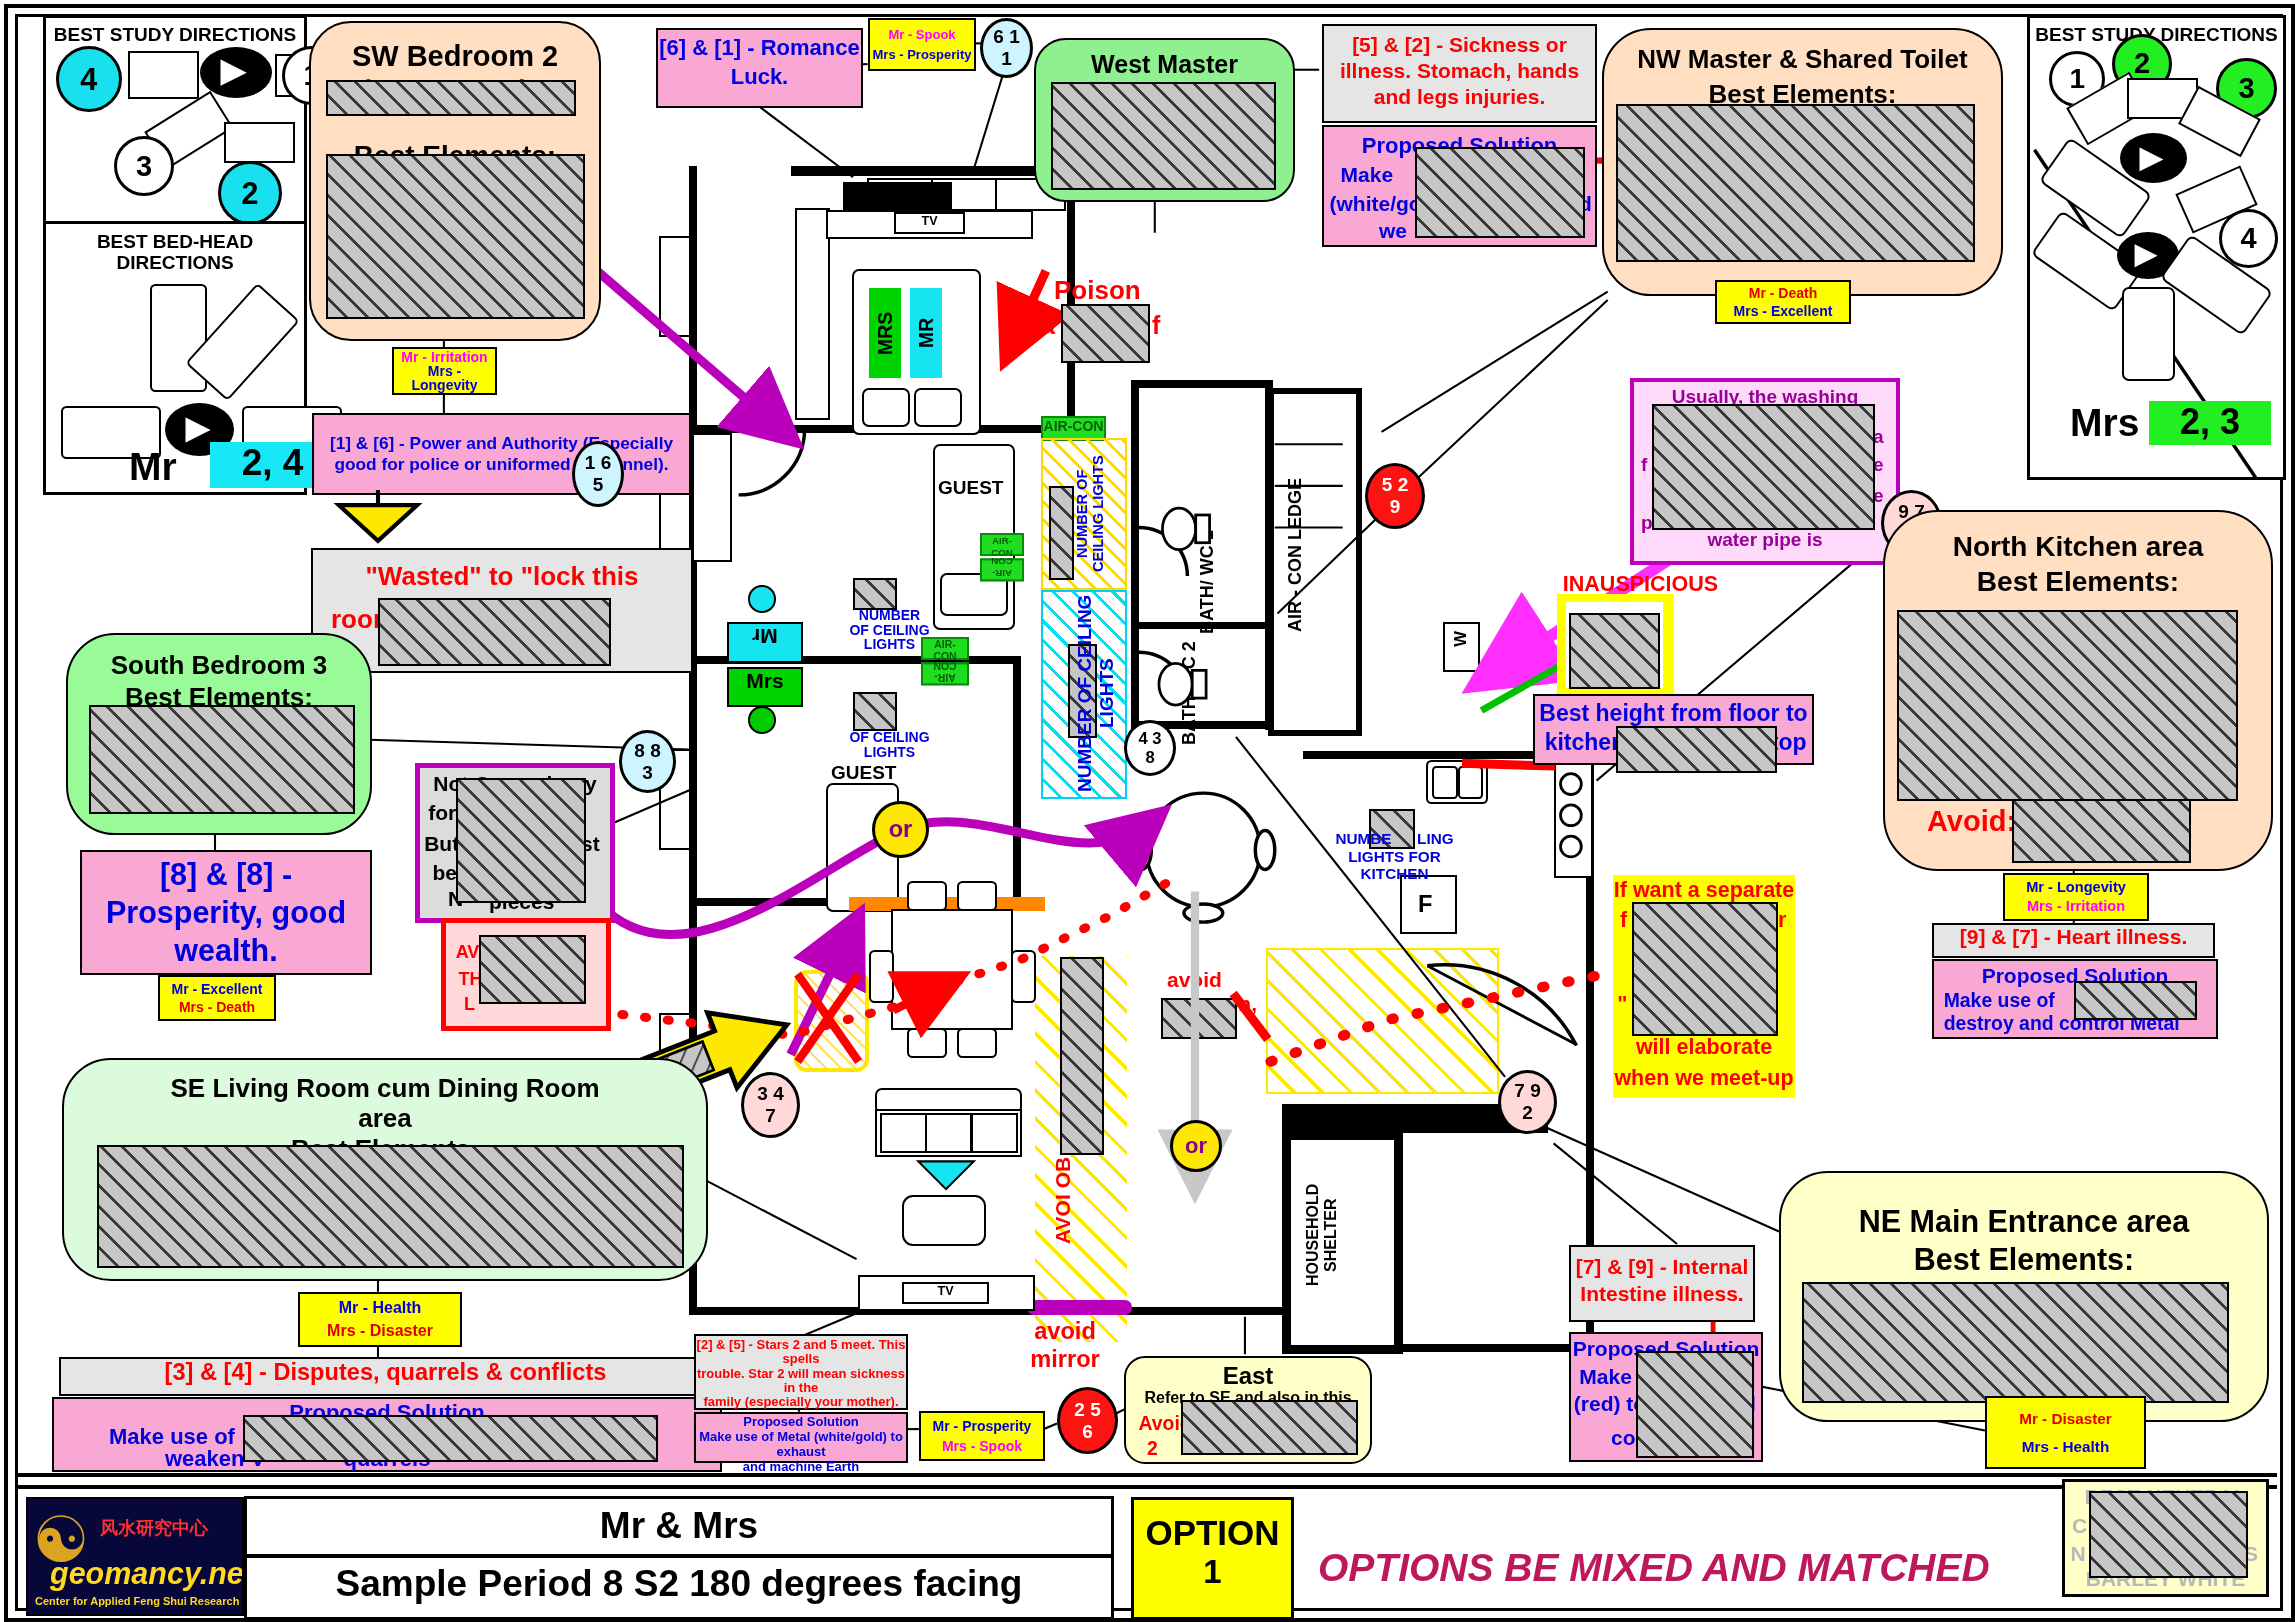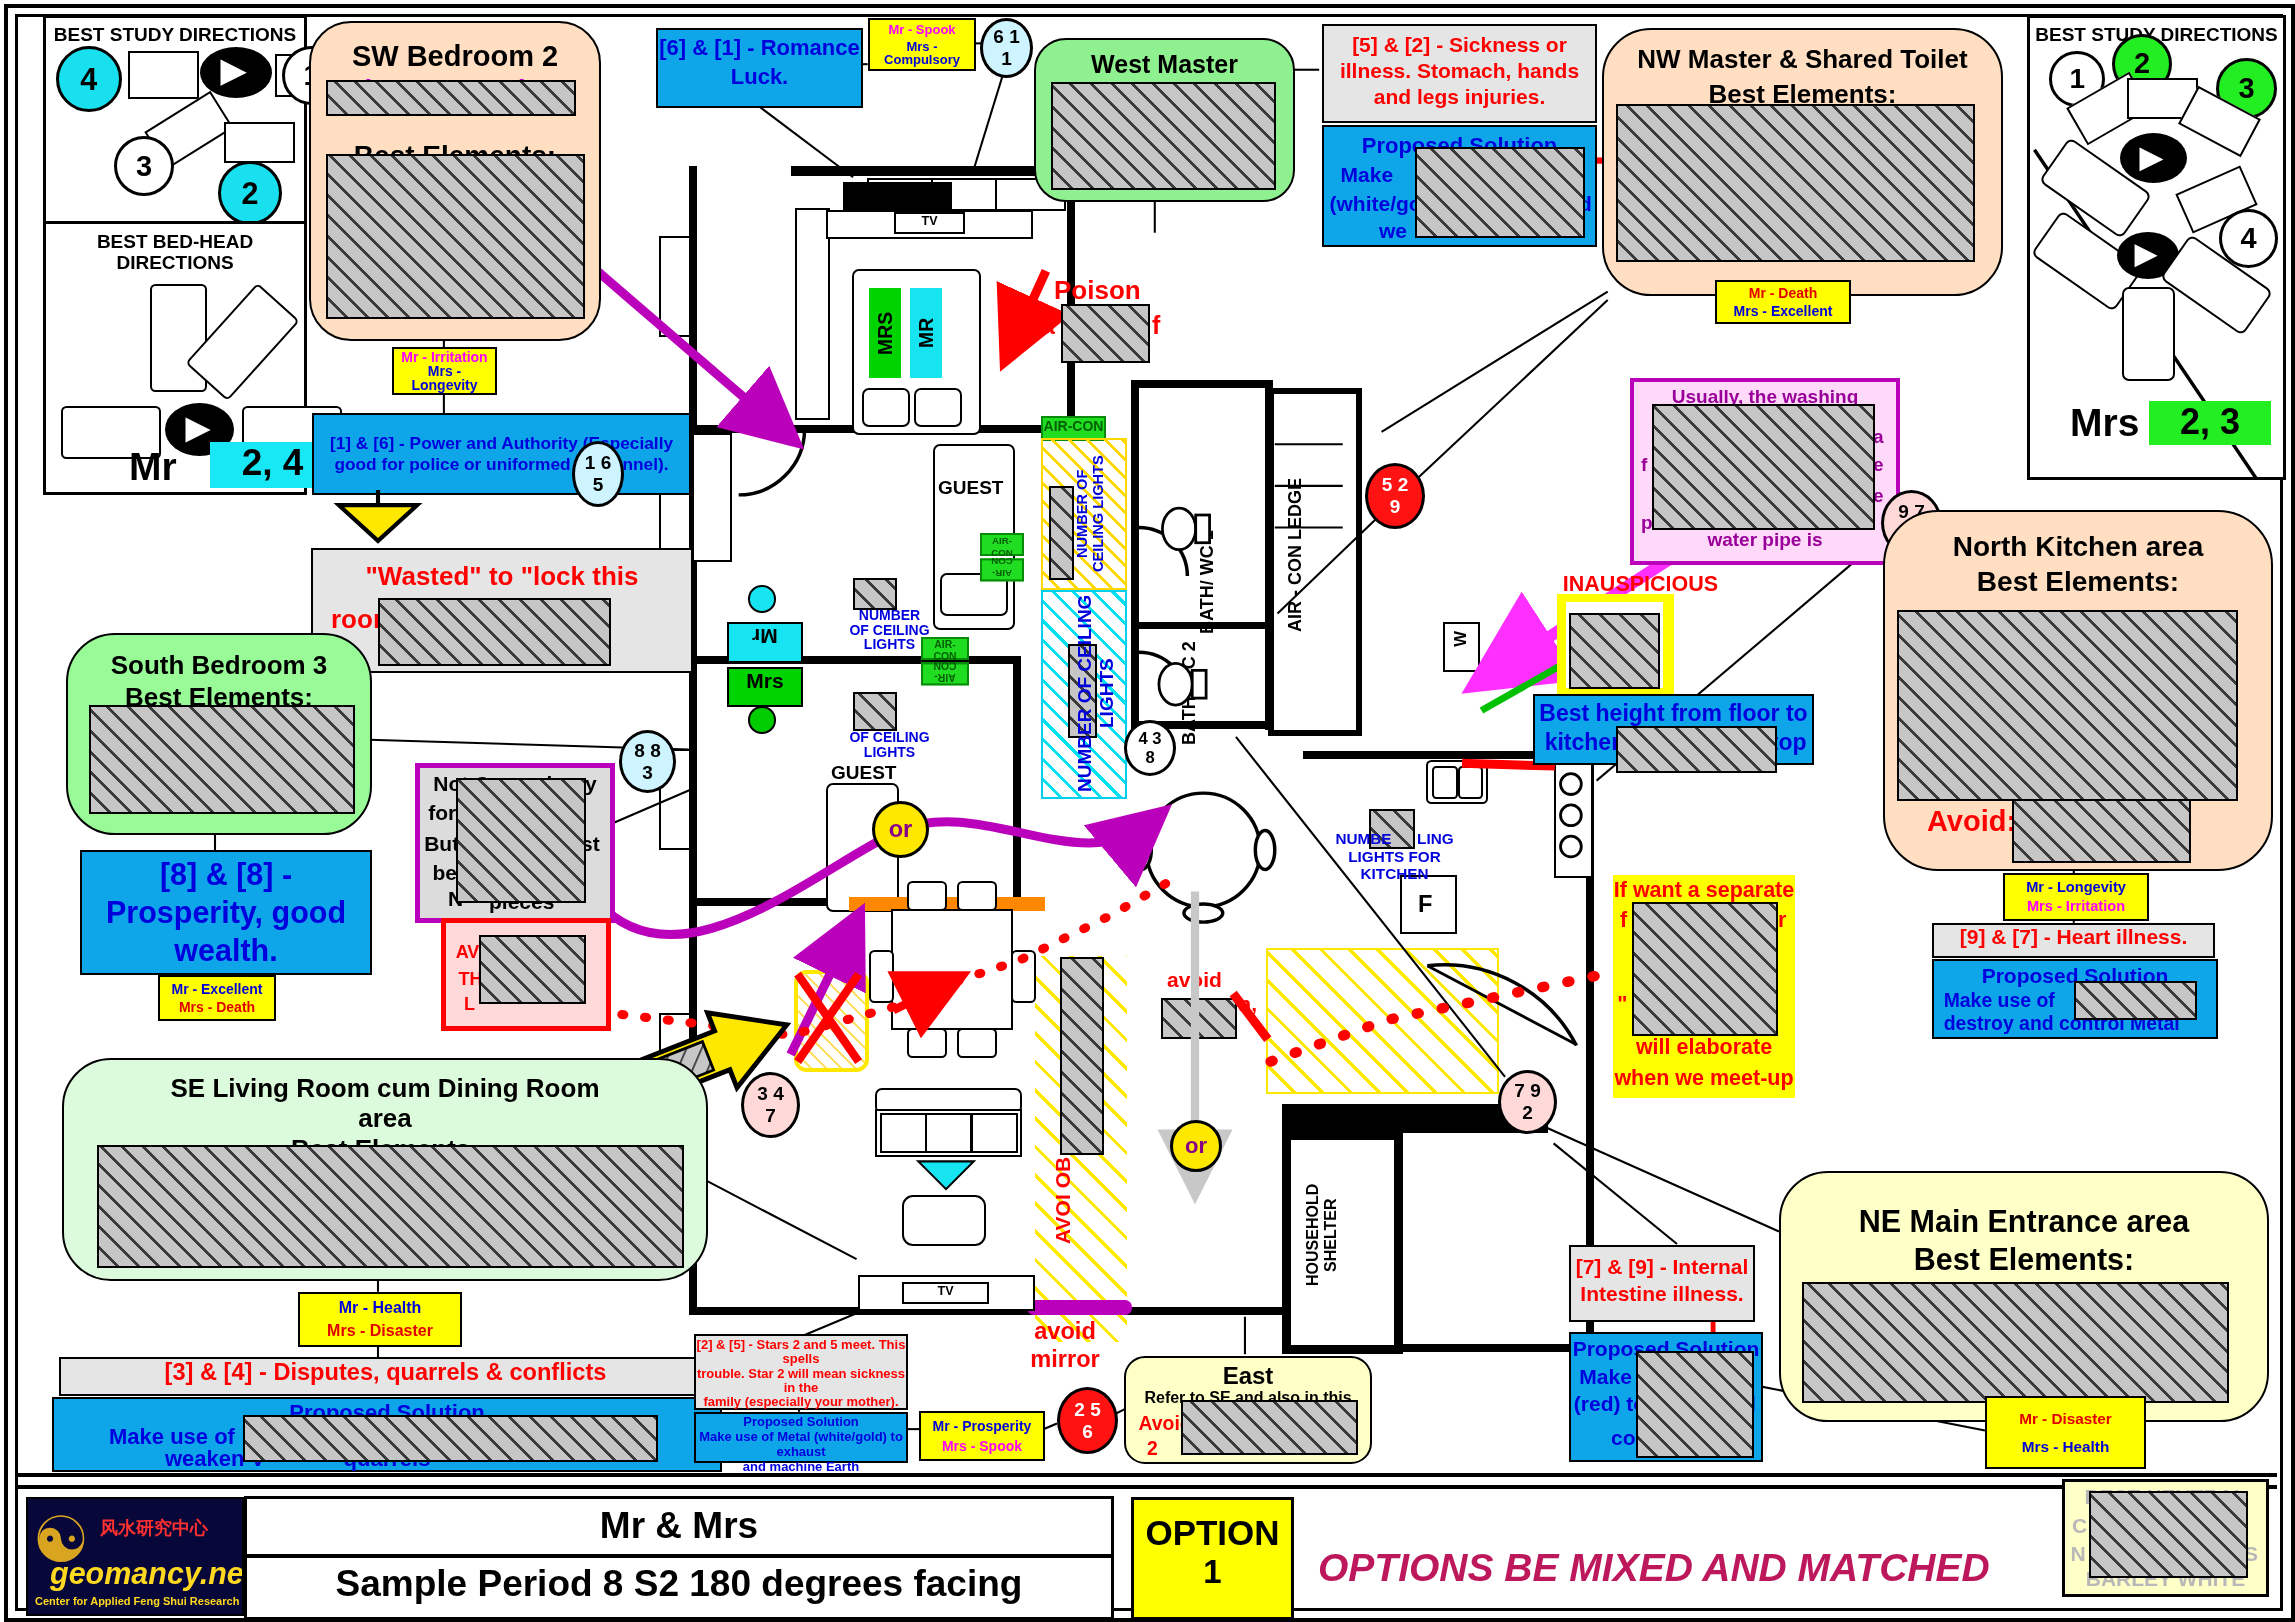--- a/index.html
+++ b/index.html
@@ -12,21 +12,21 @@
          background-image:repeating-linear-gradient(45deg,rgba(0,0,0,0) 0 11.8px,#3a3a3a 11.8px 14.6px);
          border:2.8px solid #000}
   .yhz{position:absolute;background-image:repeating-linear-gradient(45deg,rgba(0,0,0,0) 0 16.6px,#ffe800 16.6px 20px)}
   .chz{position:absolute;background-image:repeating-linear-gradient(45deg,rgba(0,0,0,0) 0 11px,#00e0f0 11px 14px);border:2.8px solid #00d0ee}
   .yhz2{position:absolute;background-image:repeating-linear-gradient(45deg,rgba(0,0,0,0) 0 9.7px,#ffd800 9.7px 12.5px);border:2.8px solid #ffd800}
   .box{position:absolute;border:2.8px solid #000}
   .round{border-radius:42px}
   .peach{background:#ffdec2}
   .green{background:#8ef08e}
   .lgreen{background:#dcfadc}
-  .cyanb{background:#0ea5e9;color:#0000dd}
+  .cyanb{background:#f9a8d4;color:#0000dd}
   .pinkb{background:#e5e5e5;color:#f00}
   .lyel{background:#ffffc8}
   .yel{background:#ffff00}
   .tag{position:absolute;background:#ffff00;border:2.8px solid #000;display:flex;flex-direction:column;
        justify-content:space-evenly;text-align:center;font-size:15.3px;line-height:1}
   .tRed{color:#e00000}.tBlue{color:#0000dd}.tMag{color:#ff00ff}
   .circ{position:absolute;border:3.5px solid #000;border-radius:50%;display:flex;flex-direction:column;
         justify-content:center;text-align:center;font-size:19px;line-height:1.15}
   .ccyan{background:#cef4ff}.cpink{background:#ffd8d8}.cred{background:#ff1212;color:#fff}.cwhite{background:#fff}
   .vrt{writing-mode:vertical-rl;transform:rotate(180deg)}
@@ -395,21 +395,21 @@
     <div class="abs" style="left:18px;top:54px;font-size:26px">room</div>
   </div>
   <div class="hatch" style="left:378px;top:598px;width:229px;height:64px"></div>
 
   <div class="box cyanb ctr" style="left:656px;top:28px;width:203px;height:72px;font-size:22px;line-height:1.3;padding-top:4.2px">
     <div>[6] &amp; [1] - Romance</div>
     <div>Luck.</div>
   </div>
   <div class="tag" style="left:868px;top:18px;width:104px;height:49px;font-size:13px">
     <span class="tMag">Mr -  Spook</span>
-    <span class="tBlue">Mrs -  Compulsory</span>
+    <span class="tBlue">Mrs -  Prosperity</span>
   </div>
   <div class="circ ccyan" style="left:980px;top:18px;width:47px;height:54px">
     <span>6 1</span>
       <span>1</span>
   </div>
 
   <div class="box round green" style="left:1034px;top:38px;width:257px;height:160px;border-radius:32px">
     <div class="abs ctr" style="left:0;top:9.7px;width:100%;font-size:25px">West Master Bedroom</div>
     <div class="abs ctr" style="left:0;top:40px;width:100%;font-size:25px">Best Elements:</div>
   </div>

